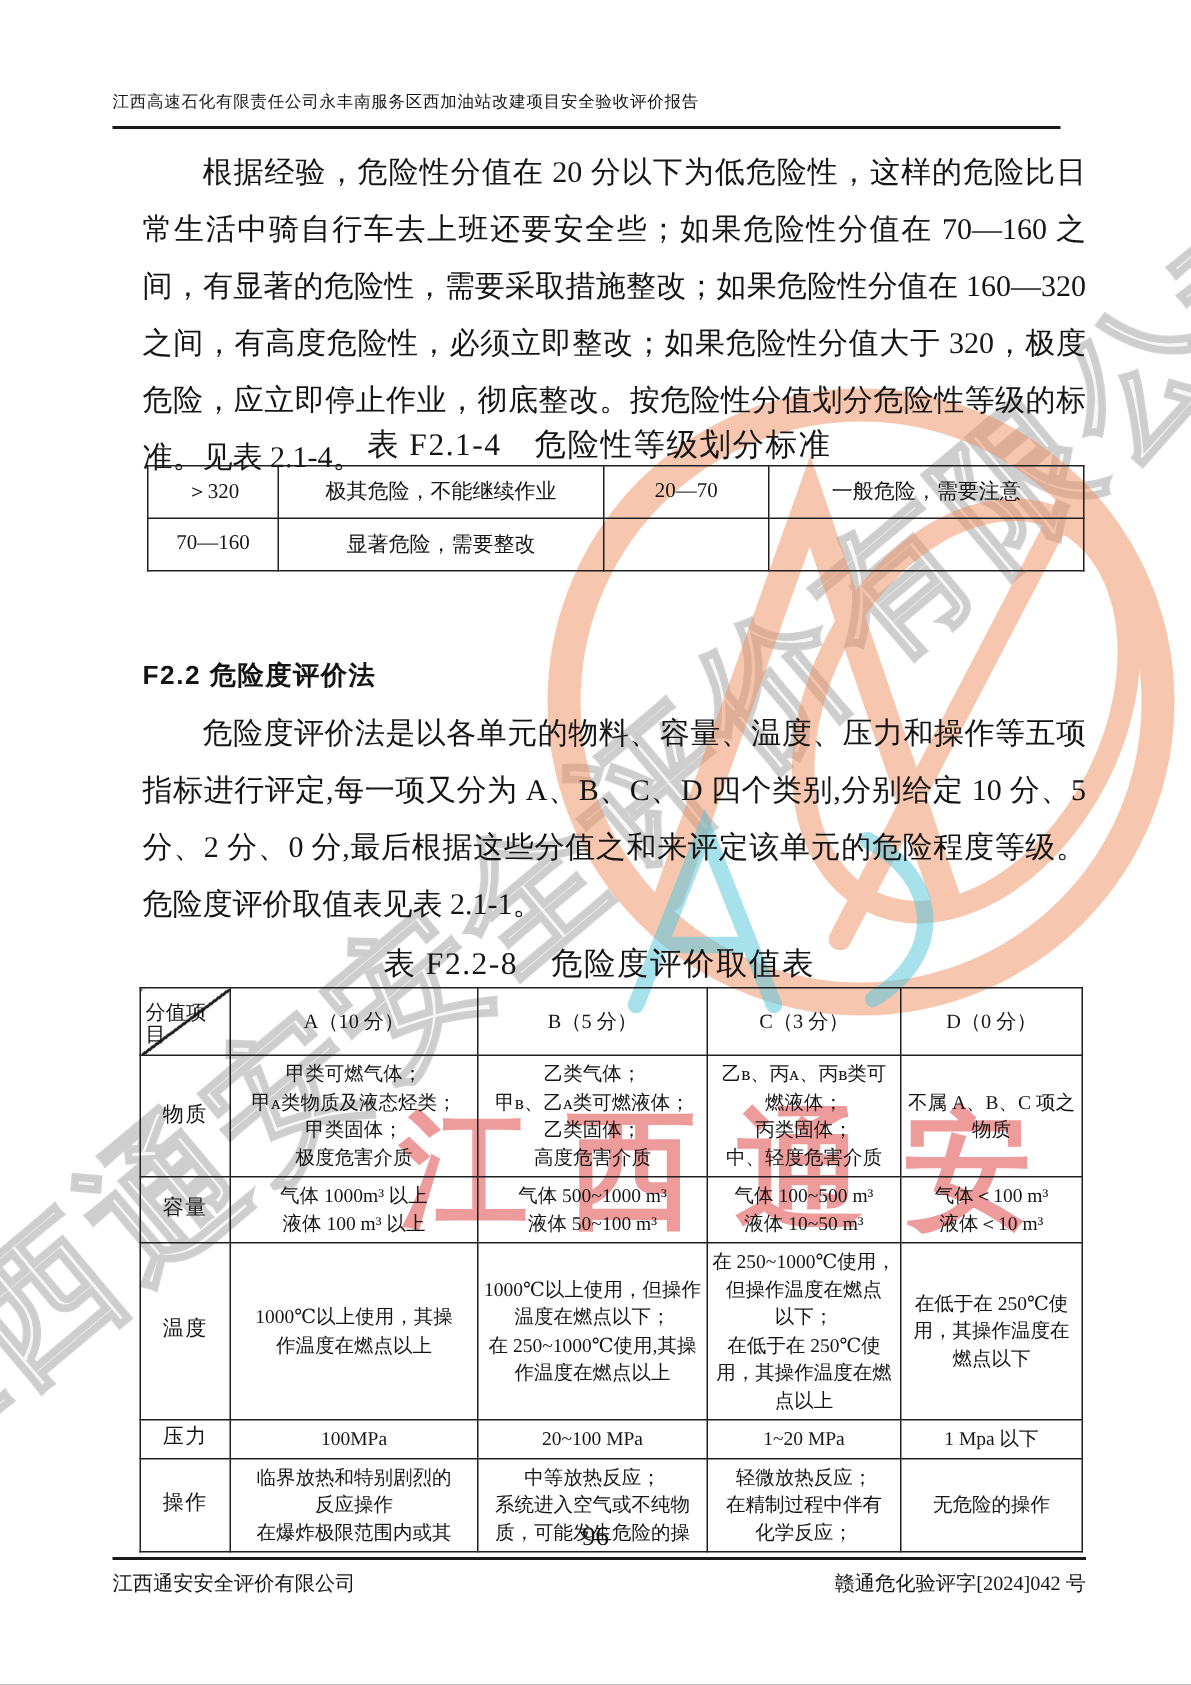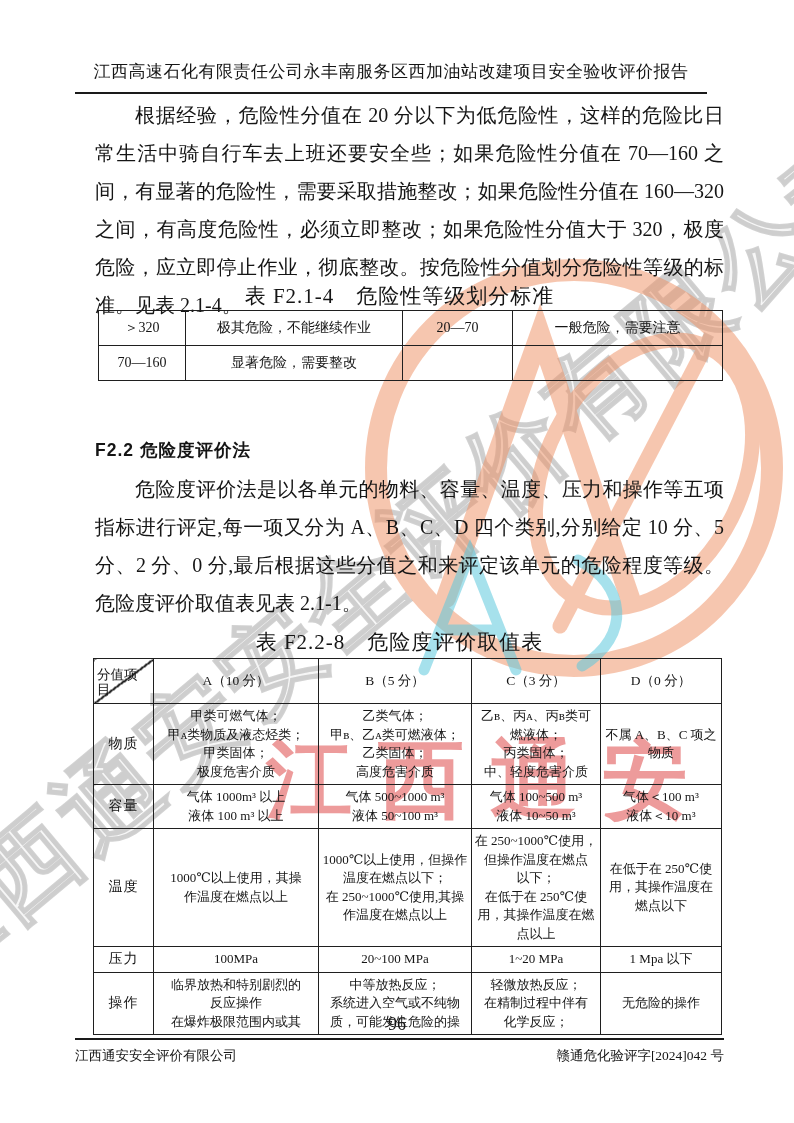--- a/index.html
+++ b/index.html
@@ -18,21 +18,21 @@
   .wm-stamp{left:348px;top:242px;opacity:.5;}
   .wm-cyan{left:382px;top:532px;opacity:.55;}
   .wm-red{
     left:266px;top:722px;font-size:86px;font-weight:bold;letter-spacing:26px;
     color:rgba(220,55,55,0.5);font-family:Liberation Serif, serif;white-space:nowrap;
   }
   
   .content{position:relative;z-index:1;}
   .abs{position:absolute;}
   .header{
-    left:75px;right:87px;top:60px;text-align:center;font-size:17px;
+    left:75px;right:87px;top:60px;text-align:left;font-size:11px;
     padding-bottom:9px;border-bottom:2.5px solid #1a1a1a;letter-spacing:.5px;
   }
   .para{
     left:95px;width:629px;font-size:20px;line-height:38px;
     text-align:justify;text-indent:2em;
   }
   .p1{top:96px;}
   .p2{top:470px;}
   .tbl-title{left:75px;right:70px;text-align:center;font-size:21px;letter-spacing:1px;}
   .t1-title{top:282px;}

